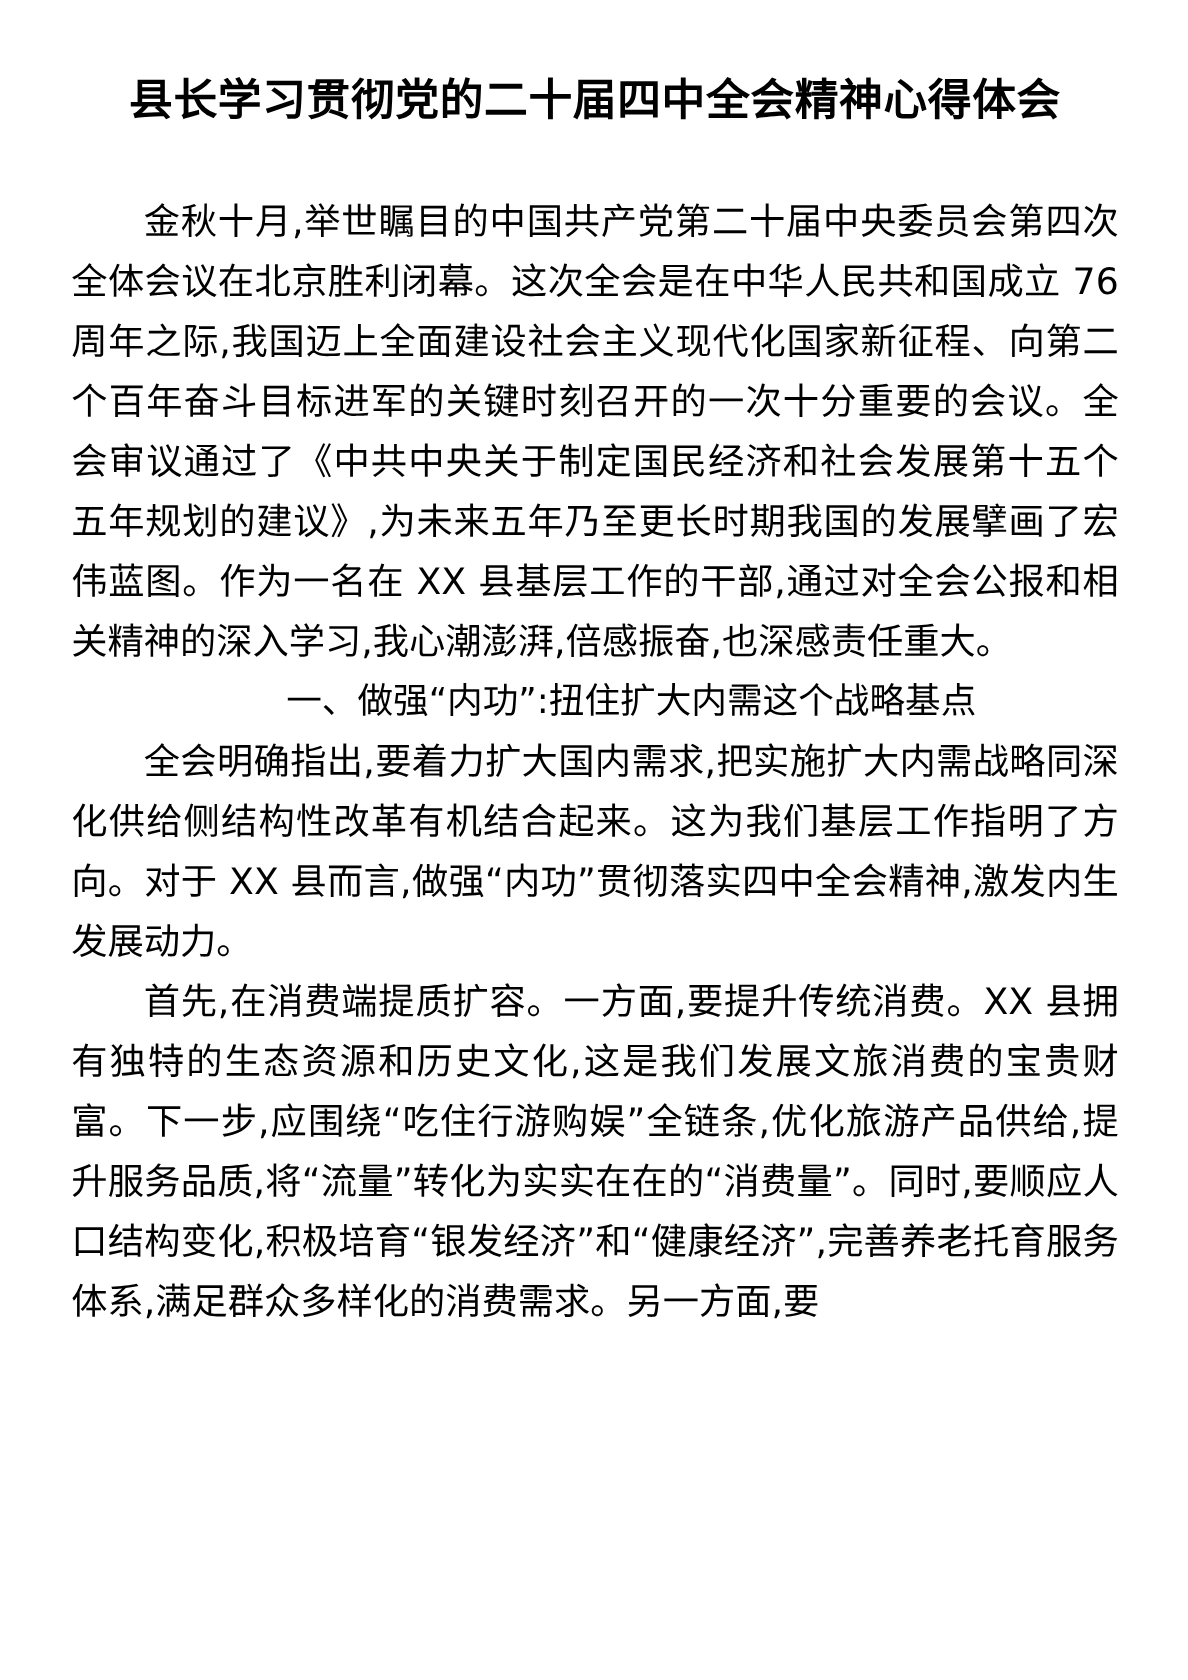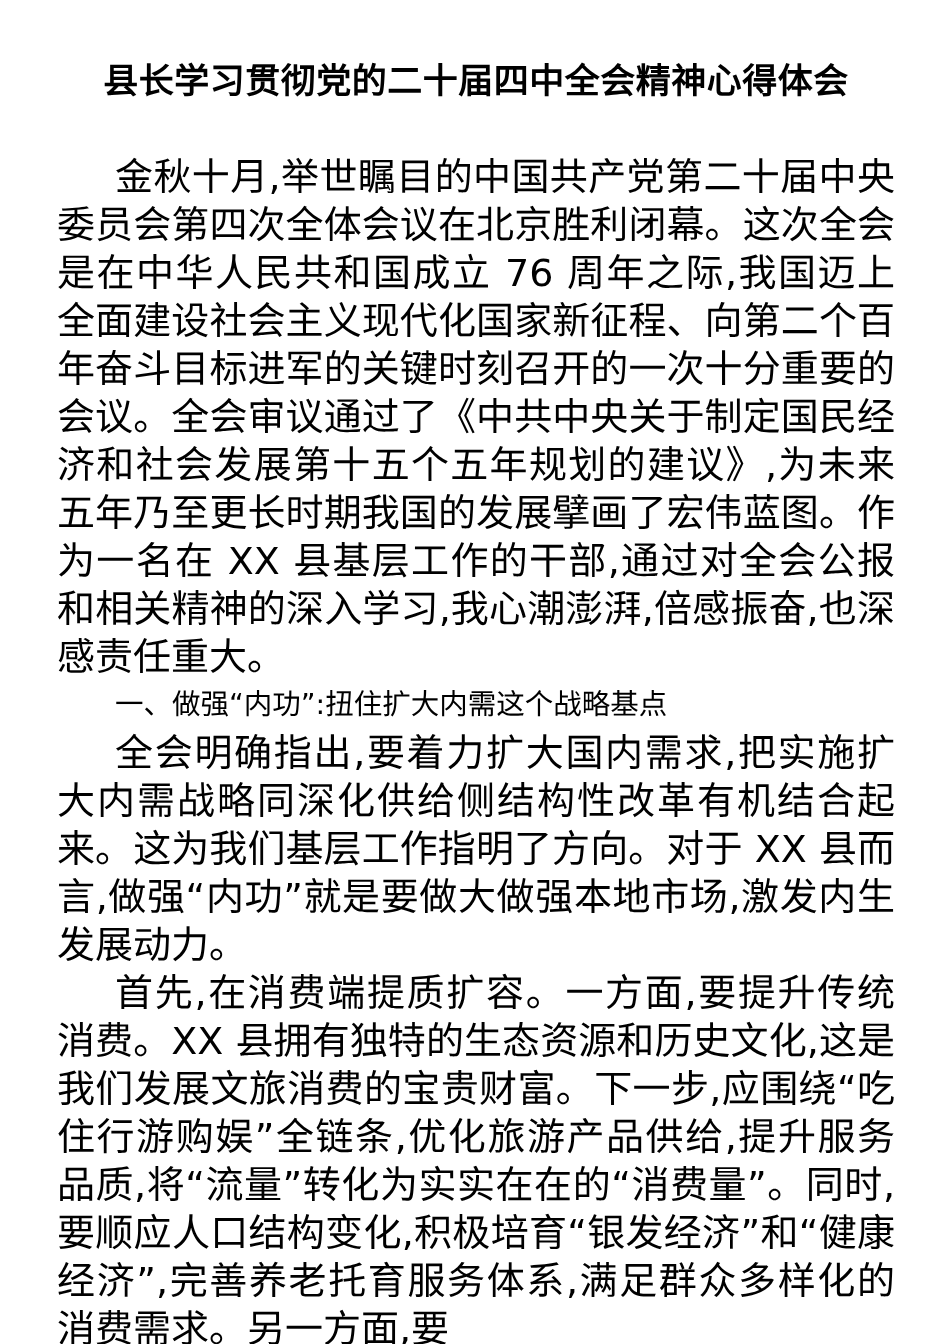--- a/index.html
+++ b/index.html
@@ -38,58 +38,58 @@
     padding-top: 57px;
     white-space: nowrap;
     color: #000000;
   }
 
   .title-spacer {
     height: 48px;
   }
 
   .para {
-    font-size: 38px;
+    font-size: 29px;
     line-height: 48px;
     text-align: justify;
     text-justify: inter-character;
     text-align-last: left;
     margin: 0;
     color: #000000;
     word-break: break-all;
     letter-spacing: 0px;
   }
 
   .para.indent {
     text-indent: 58px;
   }
 
   .section-head {
     font-size: 28.5px;
     line-height: 48px;
     text-indent: 58px;
     margin: 0;
-    text-align: left;
+    text-align: center;
     color: #000000;
     white-space: nowrap;
   }
 </style>
 </head>
 <body>
 
 <div class="page">
   <div class="doc-body">
 
     <h1 class="doc-title">县长学习贯彻党的二十届四中全会精神心得体会</h1>
 
     <div class="title-spacer"></div>
 
     <p class="para indent">金秋十月,举世瞩目的中国共产党第二十届中央委员会第四次全体会议在北京胜利闭幕。这次全会是在中华人民共和国成立 76 周年之际,我国迈上全面建设社会主义现代化国家新征程、向第二个百年奋斗目标进军的关键时刻召开的一次十分重要的会议。全会审议通过了《中共中央关于制定国民经济和社会发展第十五个五年规划的建议》,为未来五年乃至更长时期我国的发展擘画了宏伟蓝图。作为一名在 XX 县基层工作的干部,通过对全会公报和相关精神的深入学习,我心潮澎湃,倍感振奋,也深感责任重大。</p>
 
 
     <p class="section-head">一、做强“内功”:扭住扩大内需这个战略基点</p>
 
-    <p class="para indent">全会明确指出,要着力扩大国内需求,把实施扩大内需战略同深化供给侧结构性改革有机结合起来。这为我们基层工作指明了方向。对于 XX 县而言,做强“内功”就是要做大做强本地市场,激发内生发展动力。</p>
+    <p class="para indent">全会明确指出,要着力扩大国内需求,把实施扩大内需战略同深化供给侧结构性改革有机结合起来。这为我们基层工作指明了方向。对于 XX 县而言,做强“内功”贯彻落实四中全会精神,激发内生发展动力。</p>
 
     <p class="para indent">首先,在消费端提质扩容。一方面,要提升传统消费。XX 县拥有独特的生态资源和历史文化,这是我们发展文旅消费的宝贵财富。下一步,应围绕“吃住行游购娱”全链条,优化旅游产品供给,提升服务品质,将“流量”转化为实实在在的“消费量”。同时,要顺应人口结构变化,积极培育“银发经济”和“健康经济”,完善养老托育服务体系,满足群众多样化的消费需求。另一方面,要</p>
 
   </div>
 </div>
 
 </body></html>

